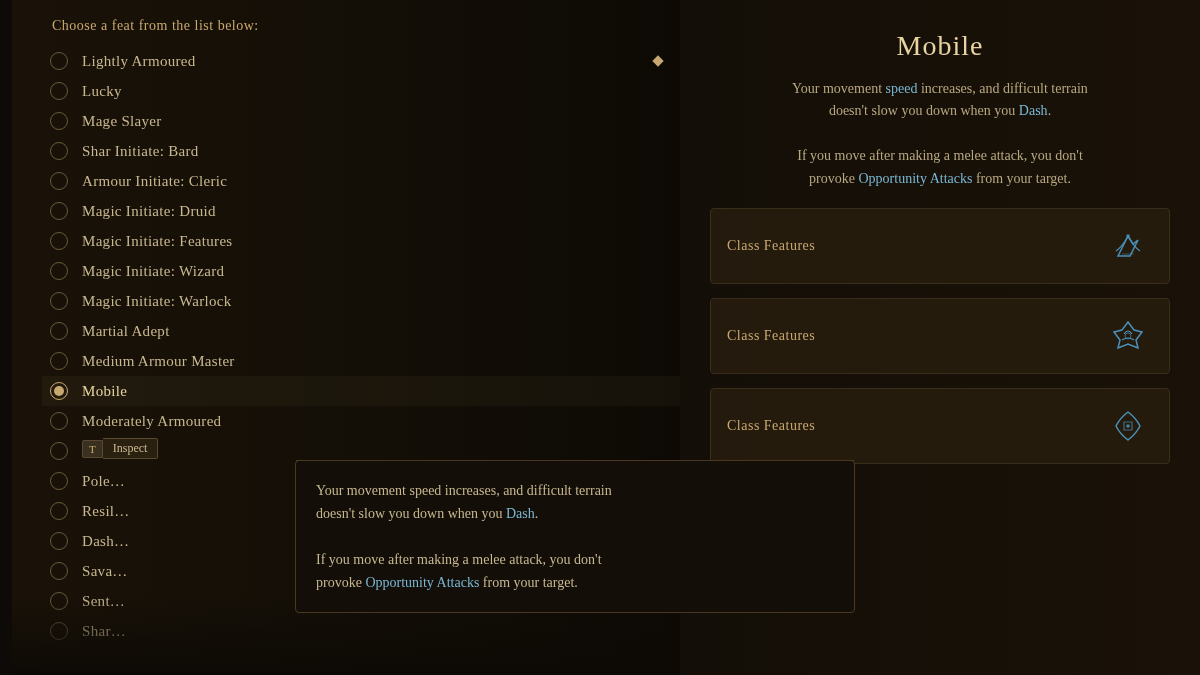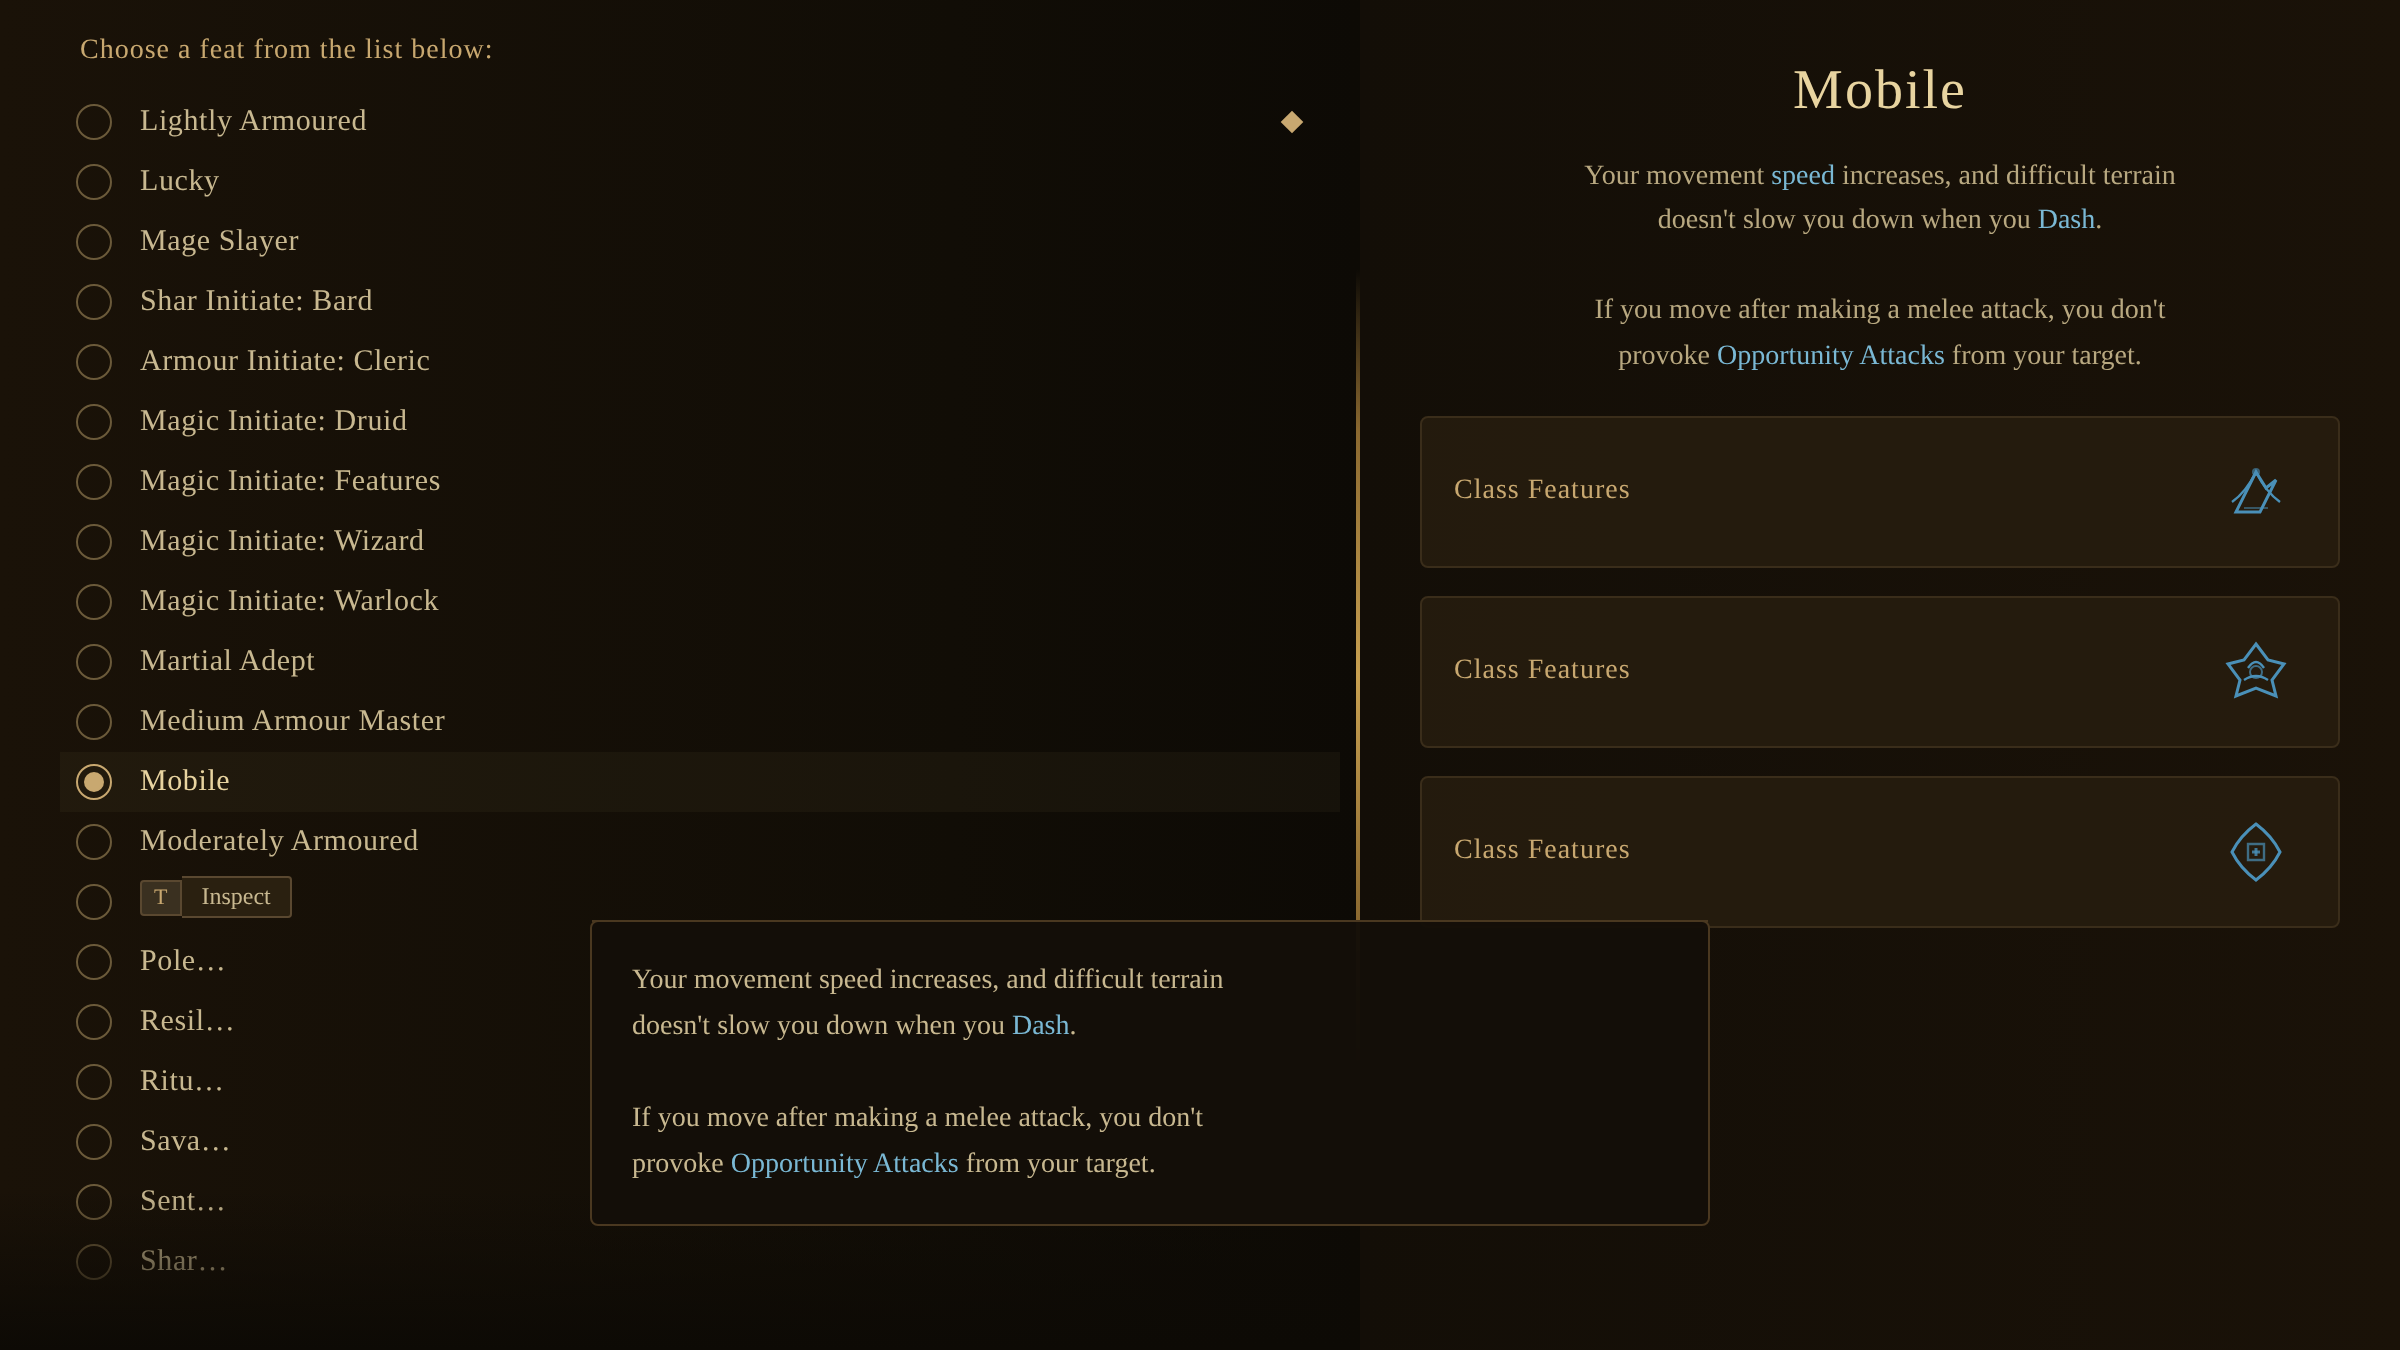--- a/index.html
+++ b/index.html
@@ -8,21 +8,21 @@
       height: 675px;
       background: #0d0a08;
       font-family: 'Georgia', serif;
       overflow: hidden;
       position: relative;
     }
 
     
     .left-panel {
       position: absolute;
-      left: 0;
+      left: 12px;
       top: 0;
       width: 680px;
       height: 675px;
       background: linear-gradient(to right, #1a1208 0%, #110d06 70%, #0d0a05 100%);
       padding: 10px 0 10px 20px;
       overflow: hidden;
     }
 
     .panel-header {
       color: #c8a870;
@@ -311,21 +311,21 @@
     <li class="feat-item">
       <div class="radio-circle"></div>
       <span class="feat-name">Pole…</span>
     </li>
     <li class="feat-item">
       <div class="radio-circle"></div>
       <span class="feat-name">Resil…</span>
     </li>
     <li class="feat-item">
       <div class="radio-circle"></div>
-      <span class="feat-name">Ritu…</span>
+      <span class="feat-name">Dash…</span>
     </li>
     <li class="feat-item">
       <div class="radio-circle"></div>
       <span class="feat-name">Sava…</span>
     </li>
     <li class="feat-item">
       <div class="radio-circle"></div>
       <span class="feat-name">Sent…</span>
     </li>
     <li class="feat-item">

